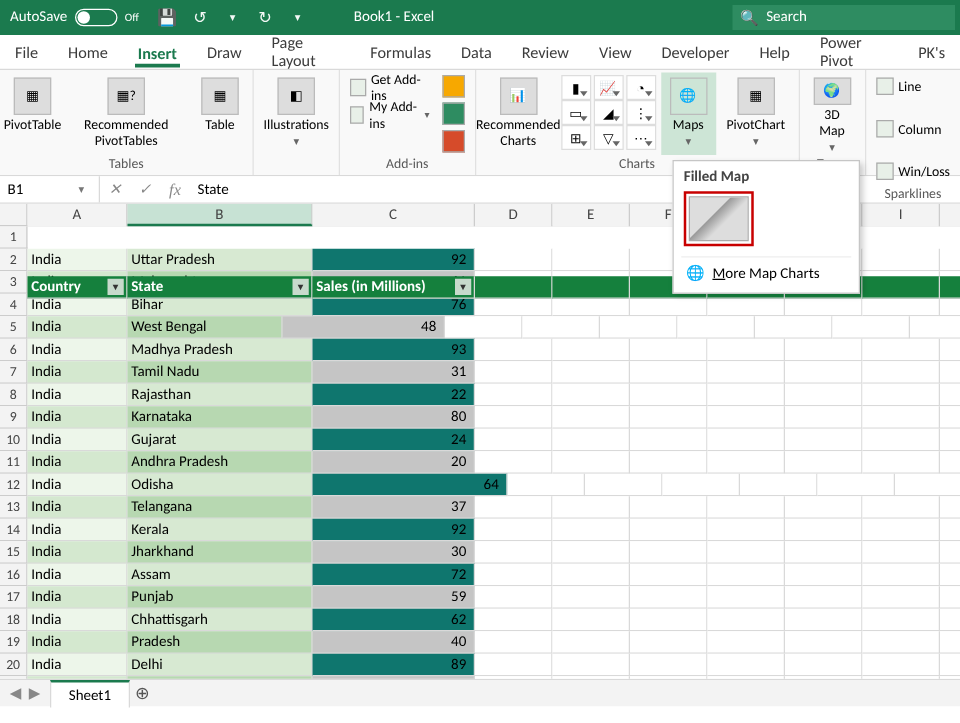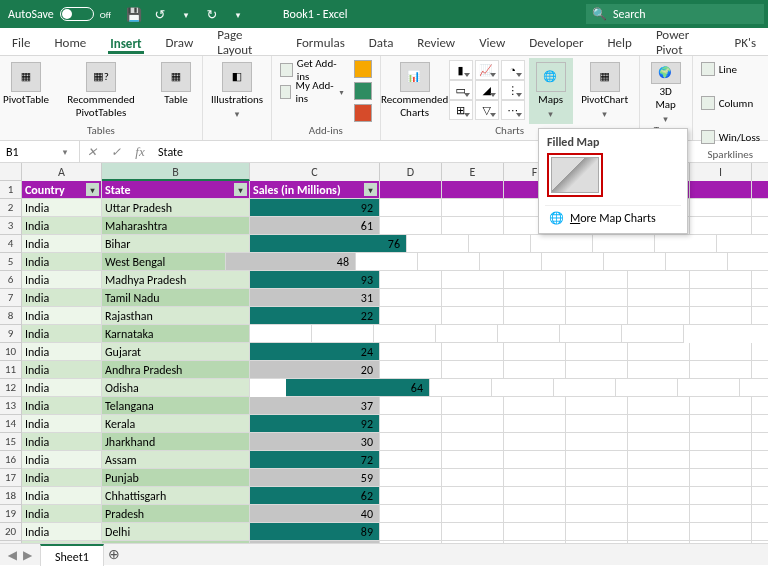--- a/index.html
+++ b/index.html
@@ -43,21 +43,21 @@
 
   .grid-area { display:flex; height:380px; position:relative; overflow:hidden; }
   .col-headers { display:flex; height:18px; background:#f3f3f3; border-bottom:1px solid #ccc; }
   .corner { width:22px; height:18px; background:#f3f3f3; border-right:1px solid #ccc; border-bottom:1px solid #ccc; }
   .colh { text-align:center; font-size:12px; color:#444; border-right:1px solid #ccc; height:18px; line-height:18px; background:#f3f3f3;}
   .colh.selB { background:#c7e2d4; border-bottom:2px solid #1b7a4e; }
   .rows { overflow:hidden; }
   .row { display:flex; height:18px; }
   .rowh { width:22px; text-align:center; font-size:11px; color:#444; border-right:1px solid #ccc; border-bottom:1px solid #ccc; background:#f3f3f3; line-height:18px;}
   .cell { border-right:1px solid #d9d9d9; border-bottom:1px solid #d9d9d9; height:18px; line-height:18px; padding:0 3px; font-size:12px; overflow:hidden; white-space:nowrap; }
-  .th-row .cell { background:#a21caf; color:#fff; font-weight:600; position:relative; }
+  .th-row .cell { background:#15803d; color:#fff; font-weight:600; position:relative;margin-top:40px; }
   .th-row .dd { position:absolute; right:2px; top:2px; width:13px; height:13px; background:#c7dacc; color:#333; display:flex; align-items:center; justify-content:center; font-size:8px; }
   .stripeA .cA { background:#d4e8cf; }
   .stripeA .cB { background:#b7d8b1; }
   .stripeA .cC { background:#c5c5c5; }
   .stripeB .cA { background:#edf6ea; }
   .stripeB .cB { background:#d7e9d2; }
   .stripeB .cC { background:#0f766e; }
   .cC { text-align:right; padding-right:6px; }
   .cNorm { background:#fff; }
 
@@ -302,21 +302,21 @@
           <div class="cell cNorm" style="width: 62px;"></div>
           <div class="cell cNorm" style="width: 62px;"></div>
           <div class="cell cNorm" style="width: 62px;"></div>
           <div class="cell cNorm" style="width: 62px;"></div>
           <div class="cell cNorm" style="width: 62px;"></div>
         </div>
         <div class="row stripeB">
           <div class="rowh">4</div>
           <div class="cell cA" style="width: 80px;">India</div>
           <div class="cell cB" style="width: 148px;">Bihar</div>
-          <div class="cell cC" style="width: 157px;">76</div>
+          <div class="cell cC" style="width: 130px;">76</div>
           <div class="cell cNorm" style="width: 62px;"></div>
           <div class="cell cNorm" style="width: 62px;"></div>
           <div class="cell cNorm" style="width: 62px;"></div>
           <div class="cell cNorm" style="width: 62px;"></div>
           <div class="cell cNorm" style="width: 62px;"></div>
           <div class="cell cNorm" style="width: 62px;"></div>
           <div class="cell cNorm" style="width: 62px;"></div>
         </div>
         <div class="row stripeA">
           <div class="rowh">5</div>
@@ -367,20 +367,21 @@
           <div class="cell cNorm" style="width: 62px;"></div>
           <div class="cell cNorm" style="width: 62px;"></div>
           <div class="cell cNorm" style="width: 62px;"></div>
           <div class="cell cNorm" style="width: 62px;"></div>
           <div class="cell cNorm" style="width: 62px;"></div>
         </div>
         <div class="row stripeA">
           <div class="rowh">9</div>
           <div class="cell cA" style="width: 80px;">India</div>
           <div class="cell cB" style="width: 148px;">Karnataka</div>
+          <div class="cell cC" style="width: 130px;">80</div>
           <div class="cell cNorm" style="width: 62px;"></div>
           <div class="cell cNorm" style="width: 62px;"></div>
           <div class="cell cNorm" style="width: 62px;"></div>
           <div class="cell cNorm" style="width: 62px;"></div>
           <div class="cell cNorm" style="width: 62px;"></div>
           <div class="cell cNorm" style="width: 62px;"></div>
           <div class="cell cNorm" style="width: 62px;"></div>
         </div>
         <div class="row stripeB">
           <div class="rowh">10</div>
@@ -405,21 +406,21 @@
           <div class="cell cNorm" style="width: 62px;"></div>
           <div class="cell cNorm" style="width: 62px;"></div>
           <div class="cell cNorm" style="width: 62px;"></div>
           <div class="cell cNorm" style="width: 62px;"></div>
           <div class="cell cNorm" style="width: 62px;"></div>
         </div>
         <div class="row stripeB">
           <div class="rowh">12</div>
           <div class="cell cA" style="width: 80px;">India</div>
           <div class="cell cB" style="width: 148px;">Odisha</div>
-          <div class="cell cC" style="width: 144px; margin-left: 36px;">64</div>
+          <div class="cell cC" style="width: 156px;">64</div>
           <div class="cell cNorm" style="width: 62px;"></div>
           <div class="cell cNorm" style="width: 62px;"></div>
           <div class="cell cNorm" style="width: 62px;"></div>
           <div class="cell cNorm" style="width: 62px;"></div>
           <div class="cell cNorm" style="width: 62px;"></div>
           <div class="cell cNorm" style="width: 62px;"></div>
           <div class="cell cNorm" style="width: 62px;"></div>
         </div>
         <div class="row stripeA">
           <div class="rowh">13</div>

